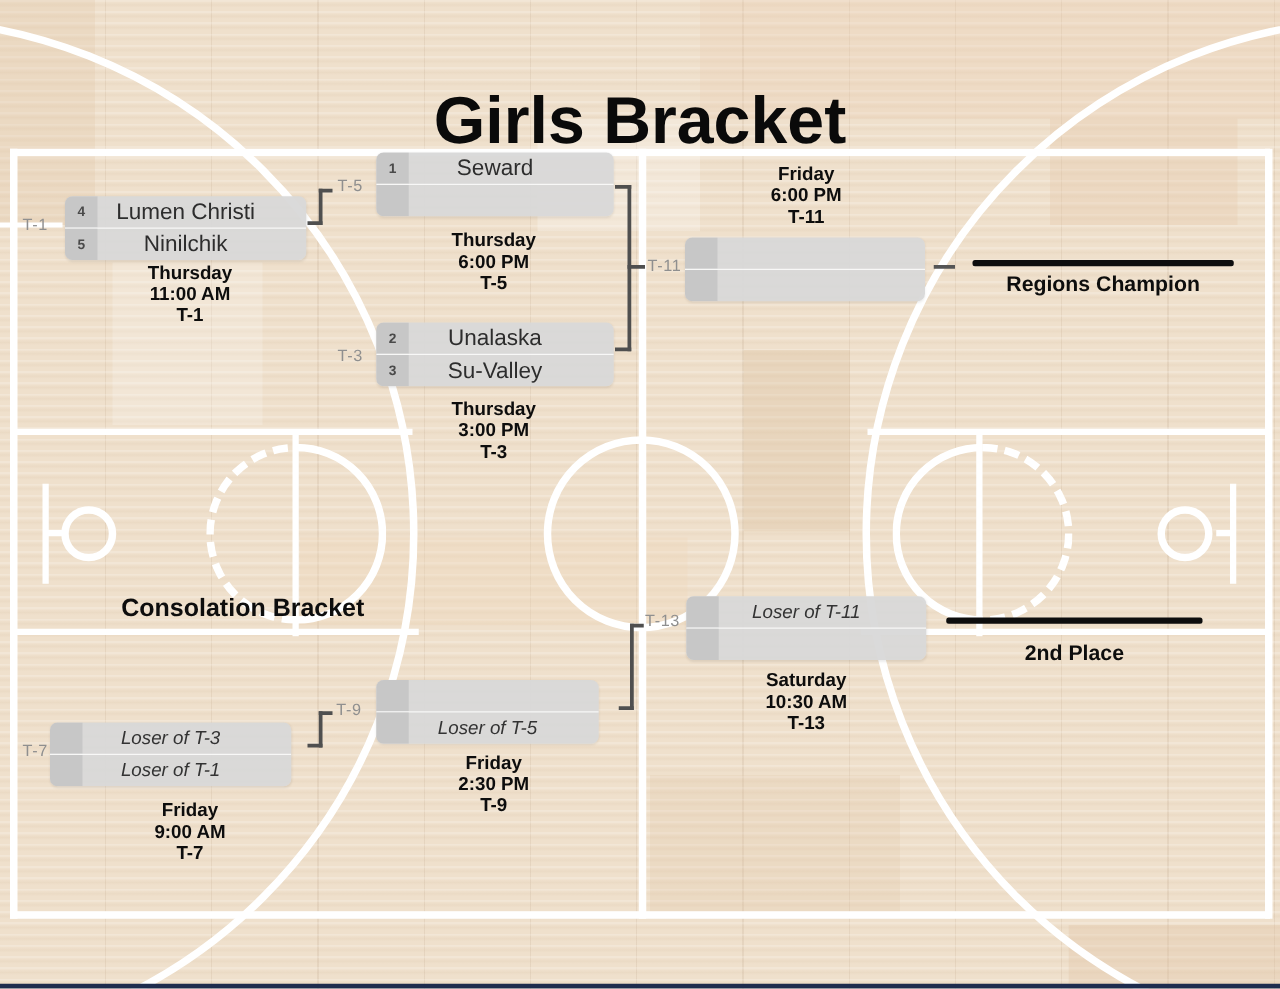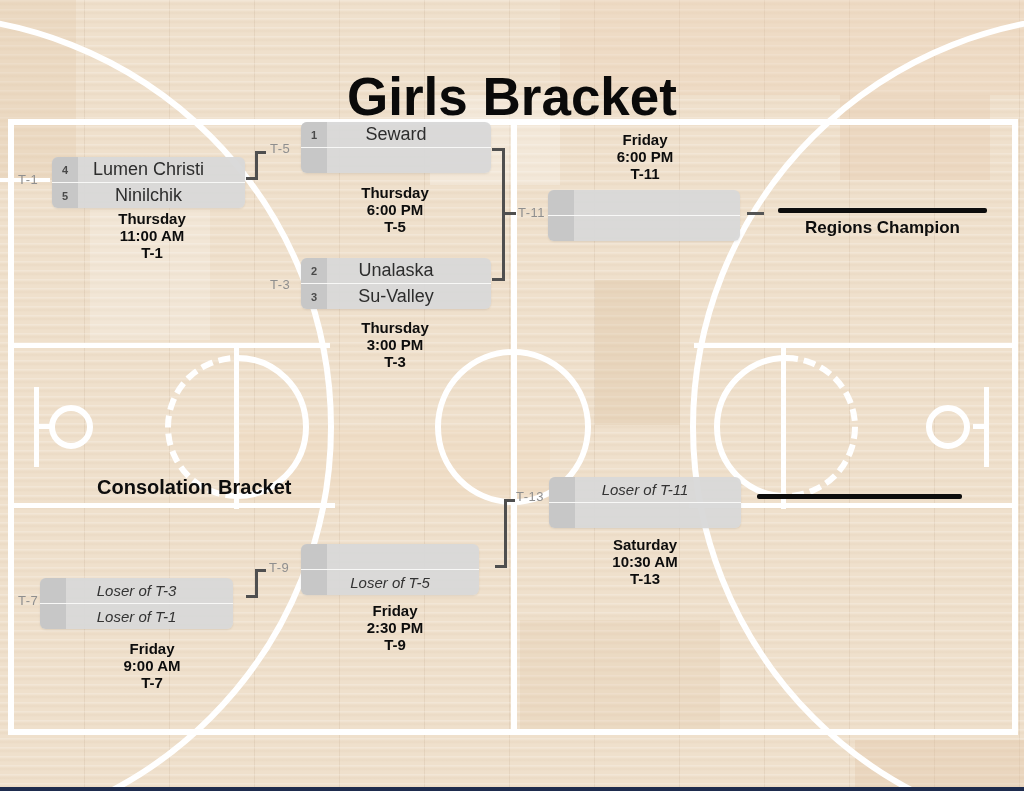--- a/index.html
+++ b/index.html
@@ -224,15 +224,16 @@
       <span class="tname it"></span>
       <span class="seed"></span>
     </div>
   </div>
   <div class="sched" style="left:545px;top:536px;">
     <div>Saturday</div>
     <div>10:30 AM</div>
     <div>T-13</div>
   </div>
   <div class="finalline" style="left:757px;top:494px;width:205px;"></div>
+  <div class="finallabel" style="left:757px;top:513px;width:205px;">2nd Place</div>
 
   <div class="footer-strip" style="background:#1e2c4e;"></div>
 </div>
 
 </body></html>

